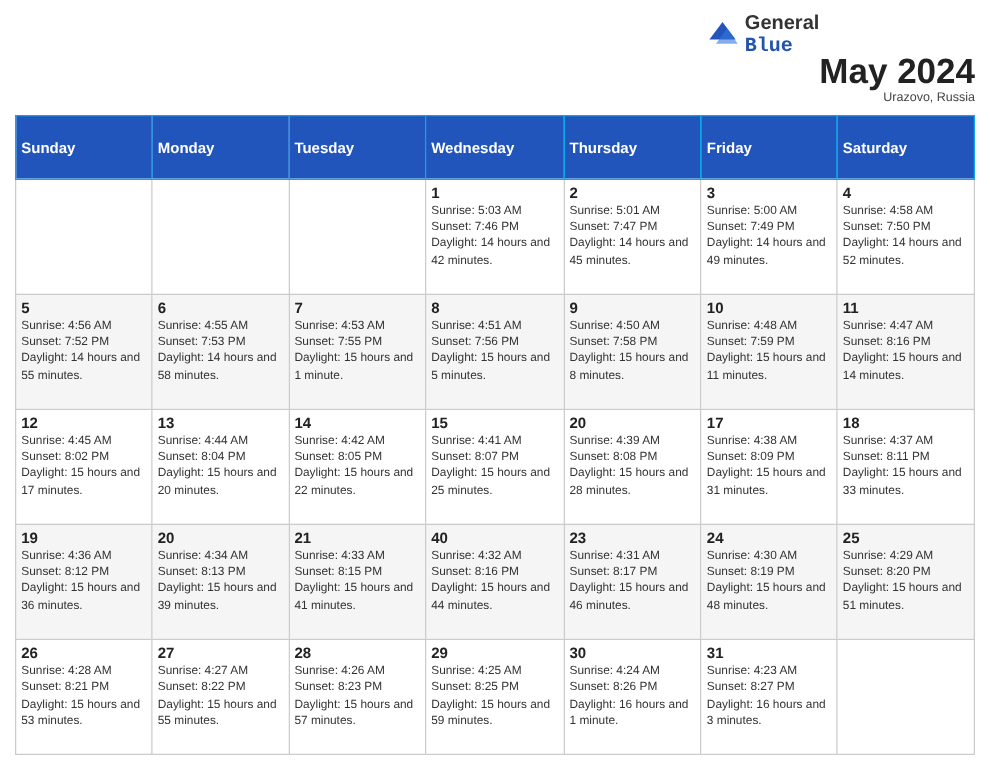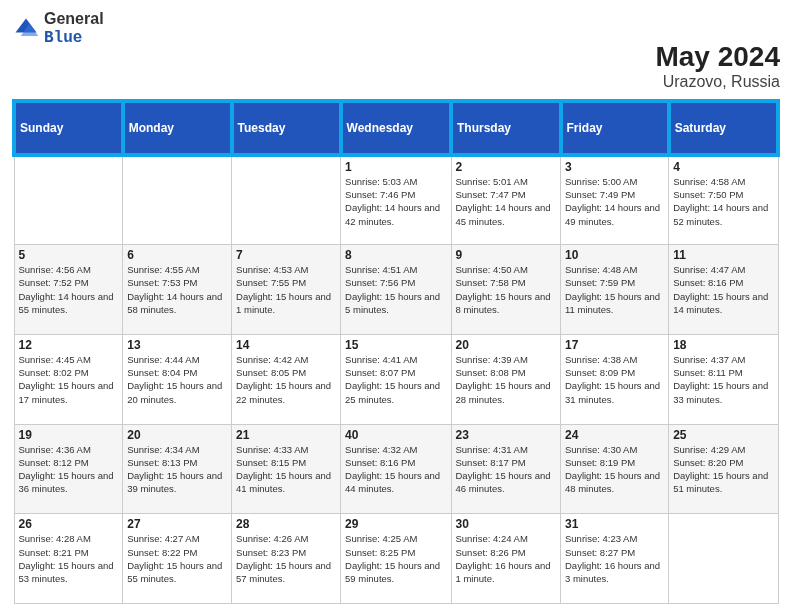--- a/index.html
+++ b/index.html
@@ -9,20 +9,21 @@
       font-family: Arial, sans-serif;
       background: #fff;
       overflow: hidden;
     }
     .page {
       width: 792px;
       height: 612px;
       display: flex;
       flex-direction: column;
       padding: 10px 12px 8px 12px;
+      align-items: flex-end;
     }
     .header {
       display: flex;
       justify-content: space-between;
       align-items: flex-start;
       margin-bottom: 8px;
     }
     .logo {
       display: flex;
       align-items: center;
@@ -43,36 +44,36 @@
       text-align: right;
     }
     .title-month {
       font-size: 28px;
       font-weight: bold;
       color: #222;
       line-height: 1.1;
       margin-top: 32px;
     }
     .title-location {
-      font-size: 16px;
+      font-size: 10px;
       color: #444;
     }
     .calendar {
       width: 100%;
       border-collapse: collapse;
       flex: 1;
     }
     .calendar th {
       background-color: #2255bb;
       color: #fff;
       font-size: 12px;
       font-weight: bold;
       padding: 18px 4px;
       text-align: left;
-      border: 4px solid #0ea5e9;
+      border: 1px solid #0ea5e9;
     }
     .calendar td {
       border: 1px solid #ccc;
       vertical-align: top;
       padding: 3px 4px;
       width: 113px;
       height: 82px;
       background: #fff;
     }
     .calendar tr:nth-child(even) td {

